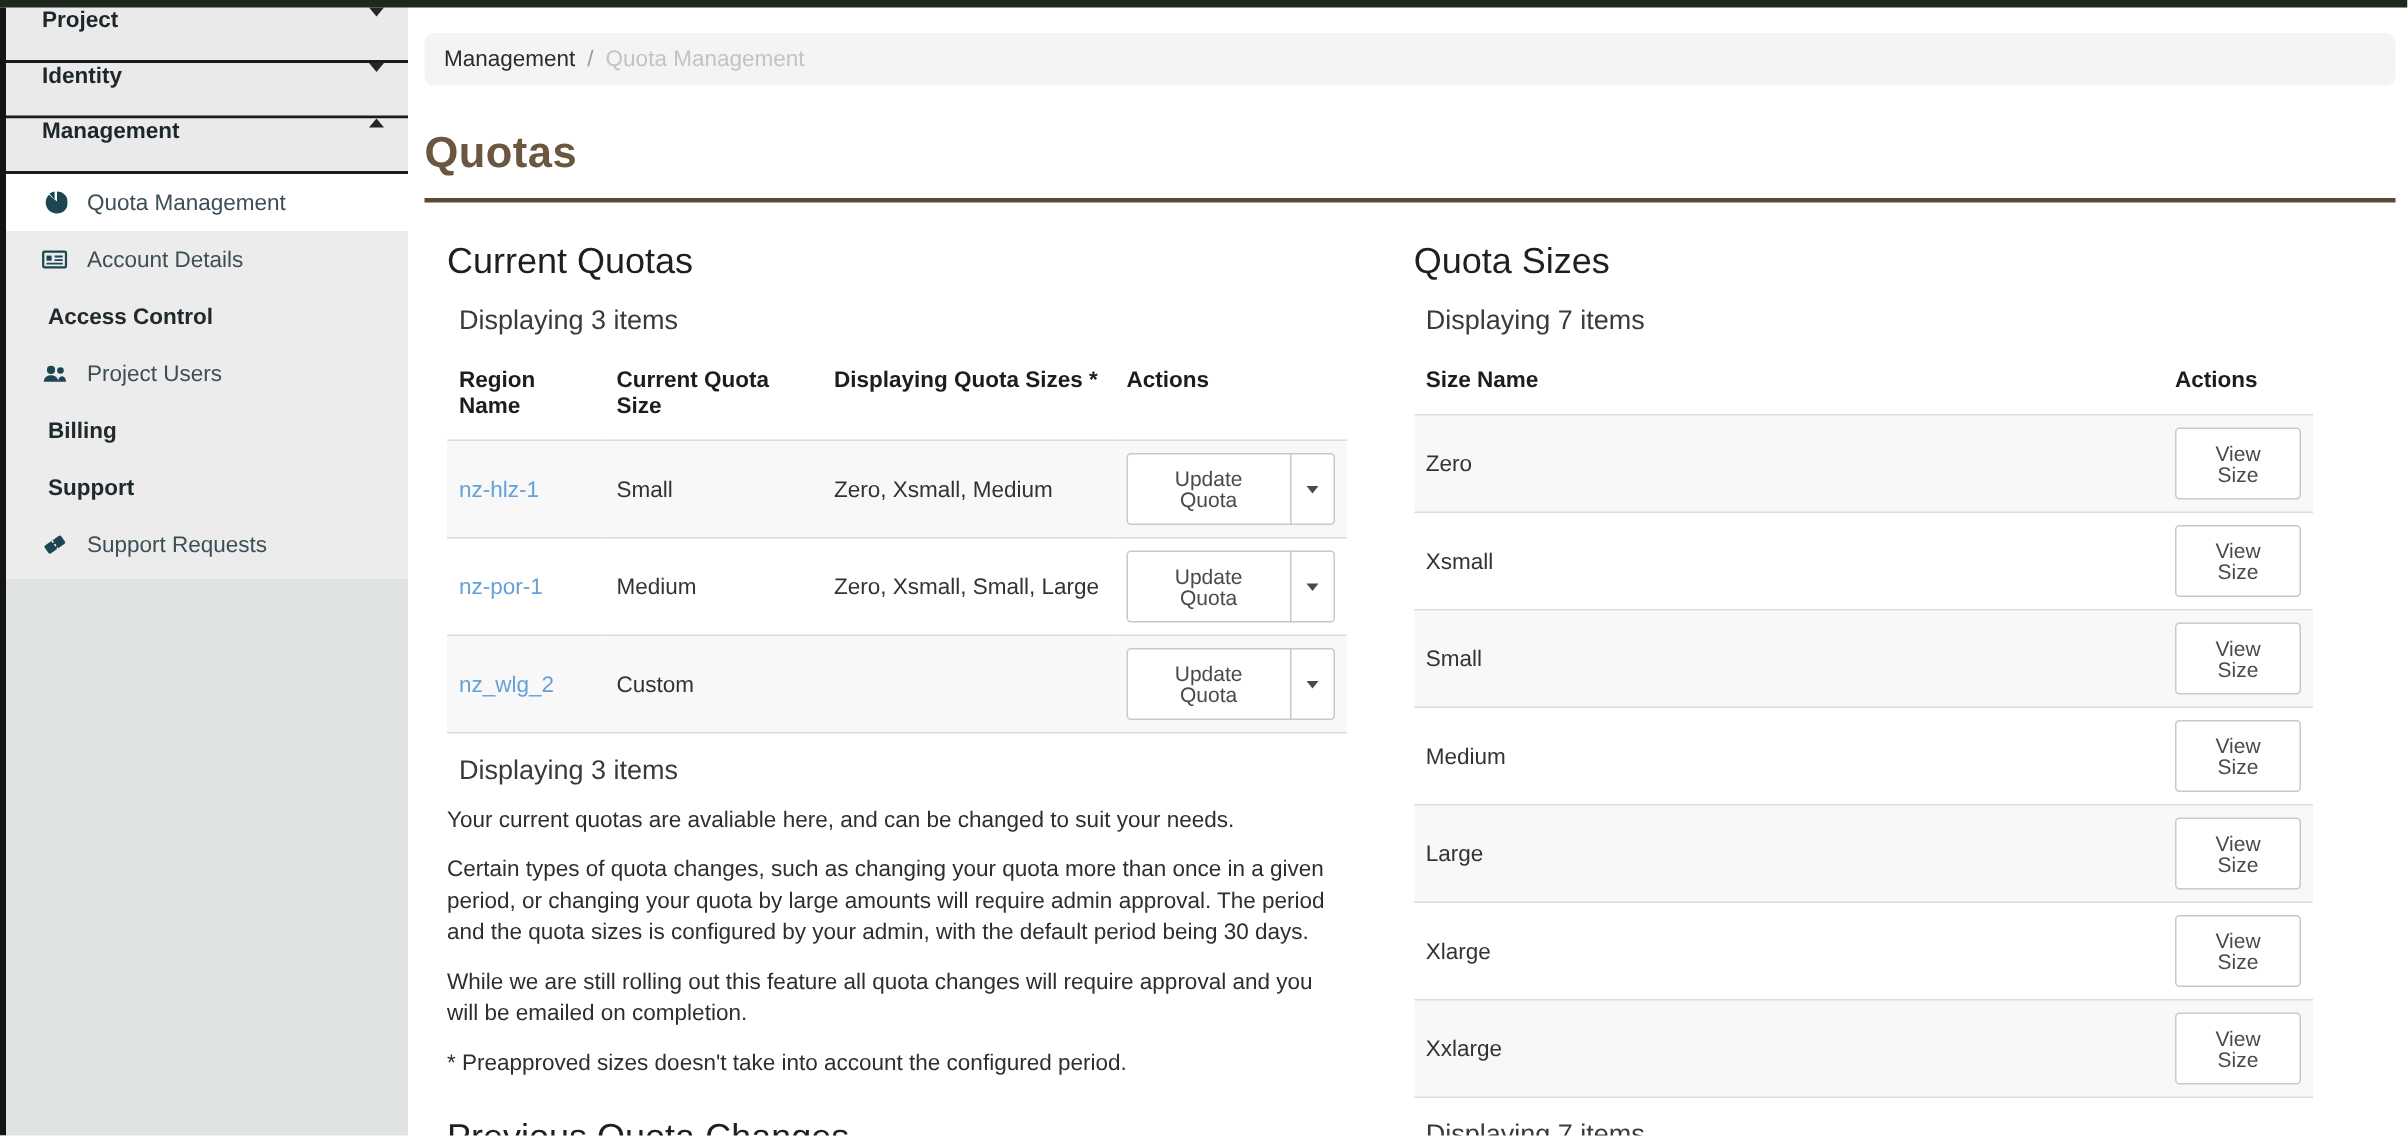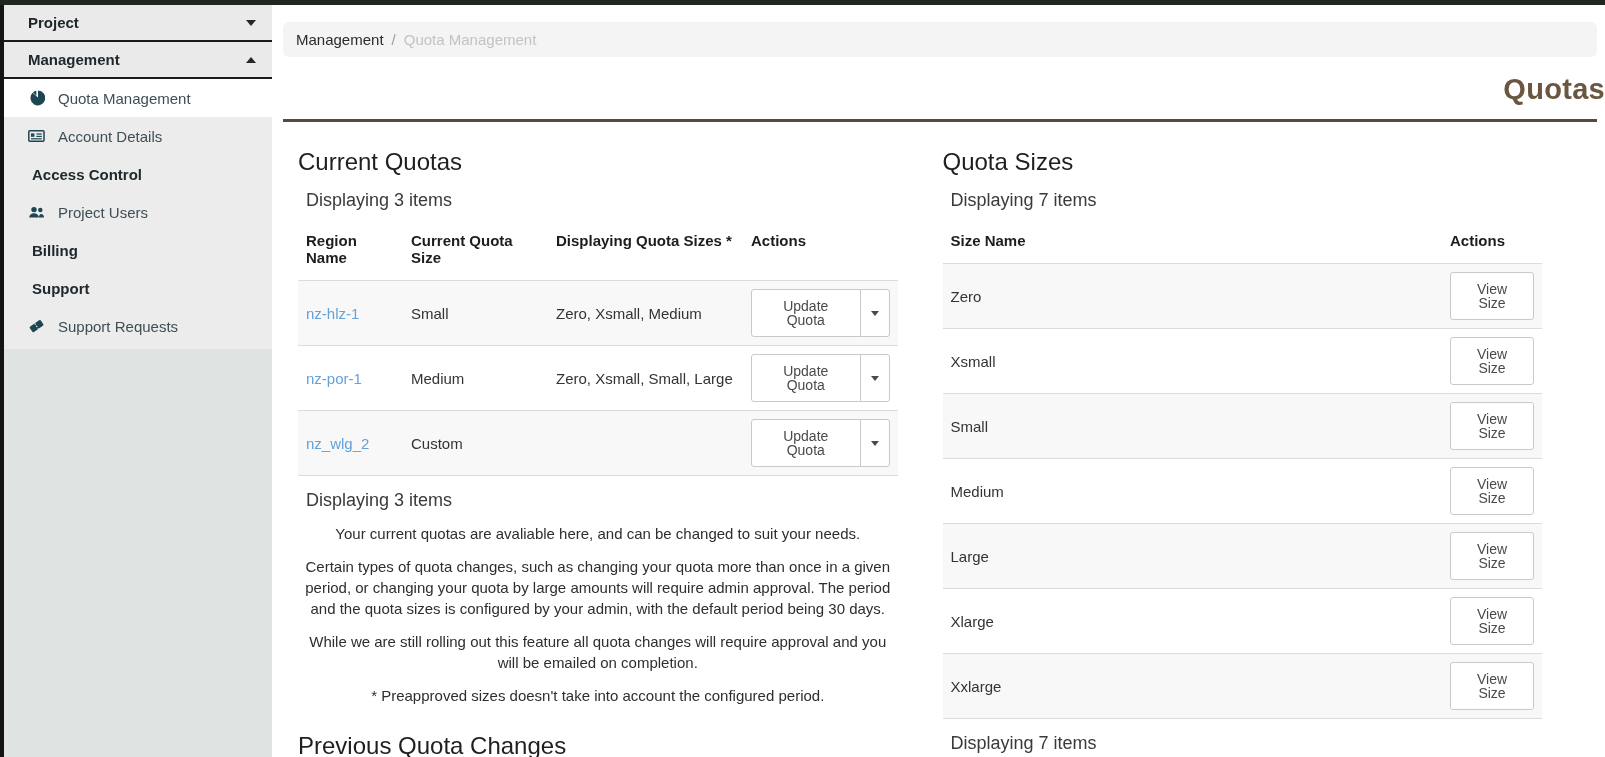--- a/index.html
+++ b/index.html
@@ -14,21 +14,21 @@
   .topbar { position:absolute; top:0; left:0; width:1605px; height:5px; background:#1e281e; z-index:6; }
 
   
   .sidebar {
     position:absolute; top:5px; left:0; width:272px; height:752px;
     background:#dfe4e2; border-left:4px solid #141414;
     display:flex; flex-direction:column;
   }
   .acc-header {
     height:37px; flex:0 0 37px; background:#e9eae9;
-    display:flex; align-items:center; justify-content:space-between;
+    display:flex; justify-content:space-between;
     padding:0 16px 0 24px; font-size:15px; font-weight:bold; color:#1d262b;
     border-bottom:2px solid #1b1b1b; cursor:pointer;
   }
   .caret-down { width:0; height:0; border-left:5px solid transparent; border-right:5px solid transparent; border-top:6px solid #262626; }
   .caret-up   { width:0; height:0; border-left:5px solid transparent; border-right:5px solid transparent; border-bottom:6px solid #262626; }
 
   .menu { background:#ebeceb; padding-bottom:4px; }
   .menu-item {
     height:38px; display:flex; align-items:center; gap:13px;
     padding-left:24px; font-size:15px; color:#3d4e57; text-decoration:none; cursor:pointer;
@@ -46,22 +46,22 @@
 
   .breadcrumb {
     margin:17px 8px 0 11px; height:35px; background:#f4f4f4; border-radius:6px;
     display:flex; align-items:center; gap:8px; padding:0 13px; font-size:15px;
   }
   .crumb-link { color:#2b2b2b; text-decoration:none; cursor:pointer; }
   .crumb-sep { color:#9c9c9c; }
   .crumb-current { color:#c3c3c3; }
 
   h1.page-title {
-    margin:16px 0 13px 11px; font-size:29px; font-weight:bold;
-    color:#6b5740; letter-spacing:.3px;text-align:right;
+    margin:29px 0 13px 11px; font-size:29px; font-weight:bold;
+    color:#6b5740; letter-spacing:.3px;
   }
   .title-rule { border:none; border-top:3px solid #5d4a36; margin:0 8px 0 11px; }
 
   .cols { display:flex; margin:0 8px 0 11px; }
   .col-left  { flex:1; padding:0 35px 0 15px; }
   .col-right { flex:1; padding:0 55px 0 10px; }
 
   h2.sec-heading { font-size:24px; font-weight:400; color:#1f1f1f; margin:26px 0 10px; }
   .count { font-size:18px; color:#3a3a3a; margin:14px 0 12px; padding-left:8px; }
 
@@ -87,32 +87,36 @@
   .btn {
     background:#ffffff; border:1px solid #c9c9c9; border-radius:3px;
     color:#4a4a4a; font-size:14px; font-family:inherit;
     padding:9px 24px; line-height:1; cursor:pointer;
   }
   .split { display:inline-flex; }
   .split .btn-main   { border-radius:3px 0 0 3px; }
   .split .btn-toggle { border-radius:0 3px 3px 0; margin-left:-1px; padding:9px 10px; display:flex; align-items:center; }
   .caret-sm { width:0; height:0; border-left:4px solid transparent; border-right:4px solid transparent; border-top:5px solid #4a4a4a; }
 
-  .notes { margin-top:8px;text-align:center; }
+  .notes { margin-top:8px; }
   .notes p { font-size:15px; color:#2e2e2e; line-height:1.4; margin:0 0 12px; }
 </style>
 </head>
 <body>
 
 <div class="topbar"></div>
 
 <aside class="sidebar">
 
   <div class="acc-header">
     <span>Project</span>
+    <span class="caret-down"></span>
+  </div>
+  <div class="acc-header">
+    <span>Identity</span>
     <span class="caret-down"></span>
   </div>
   <div class="acc-header">
     <span>Management</span>
     <span class="caret-up"></span>
   </div>
 
   <nav class="menu">
     <a class="menu-item active">
       <span class="ico">

